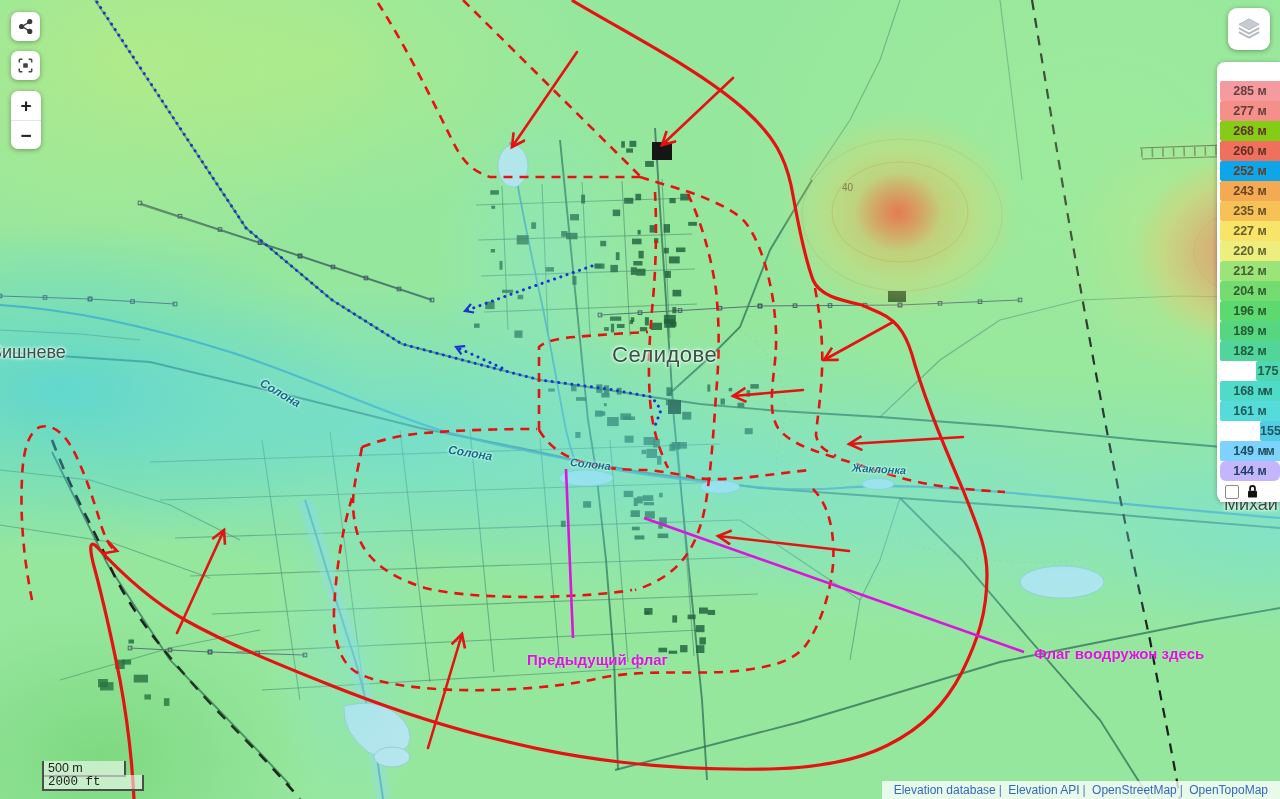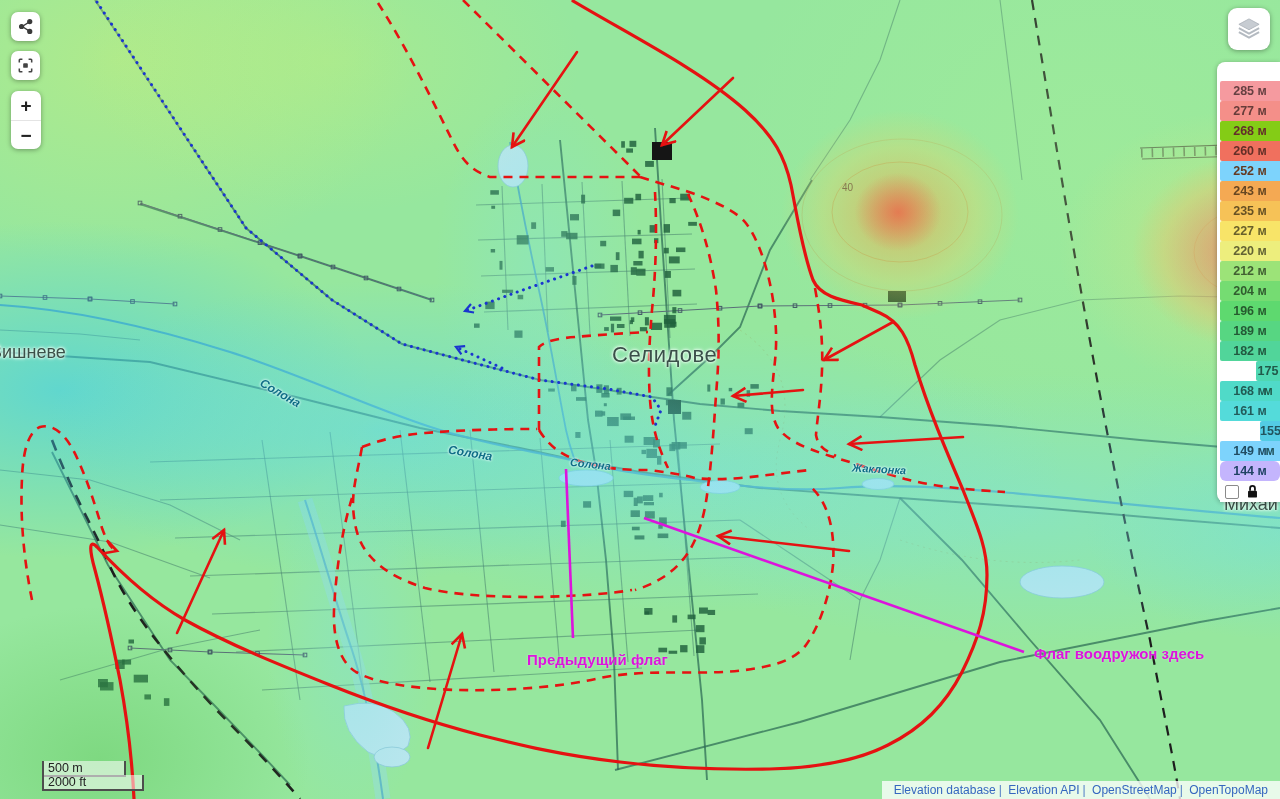--- a/index.html
+++ b/index.html
@@ -40,21 +40,21 @@
       border-radius:8px 0 0 8px;padding:19px 0 0 3px;box-shadow:0 1px 5px rgba(0,0,0,.3);}
   .legend-row{height:20px;line-height:20px;font-size:12.5px;font-weight:bold;
       text-align:center;border-radius:2px 0 0 2px;}
   #legend-ctl{height:21px;display:flex;align-items:center;gap:7px;padding-left:5px;background:#fff;}
   #legend-checkbox{width:12px;height:12px;border:1.5px solid #8a8a8a;border-radius:2px;background:#fff;cursor:pointer;}
   
   #scalectl{position:absolute;left:10px;bottom:8px;font-size:12.5px;color:#222;margin-left:32px;}
   .scale-line{background:rgba(255,255,255,.55);border:2px solid #4d4d4d;border-top:none;
       padding:0 4px;line-height:14px;white-space:nowrap;box-sizing:border-box;}
   #scale-metric{width:84px;}
-  #scale-imperial{width:102px;margin-top:-2px;}
+  #scale-imperial{width:102px;margin-top:-2px;font-family:Liberation Mono, monospace;}
   
   #attribution{position:absolute;right:0;bottom:0;background:rgba(255,255,255,.78);
       padding:2px 12px;font-size:12px;line-height:14px;white-space:nowrap;}
   #attribution a{color:#3567bf;text-decoration:none;cursor:pointer;}
   .attr-sep{color:#3567bf;opacity:.85;margin:0 3px;}
   #attribution .attr-sep:last-child{display:none;}
 </style>
 </head>
 <body>
 
@@ -448,21 +448,21 @@
         </div>
 
         <div class="legend-row" style="background: #84cc16; color: rgb(100, 45, 43);">
           <span>268 м</span>
         </div>
 
         <div class="legend-row" style="background: rgb(240, 112, 94); color: rgb(100, 47, 39);">
           <span>260 м</span>
         </div>
 
-        <div class="legend-row" style="background: #7dd3fc; color: rgb(101, 59, 35);">
+        <div class="legend-row" style="background: #0ea5e9; color: rgb(101, 59, 35);">
           <span>252 м</span>
         </div>
 
         <div class="legend-row" style="background: rgb(244, 169, 83); color: rgb(102, 70, 34);">
           <span>243 м</span>
         </div>
 
         <div class="legend-row" style="background: rgb(246, 194, 87); color: rgb(103, 81, 36);">
           <span>235 м</span>
         </div>

